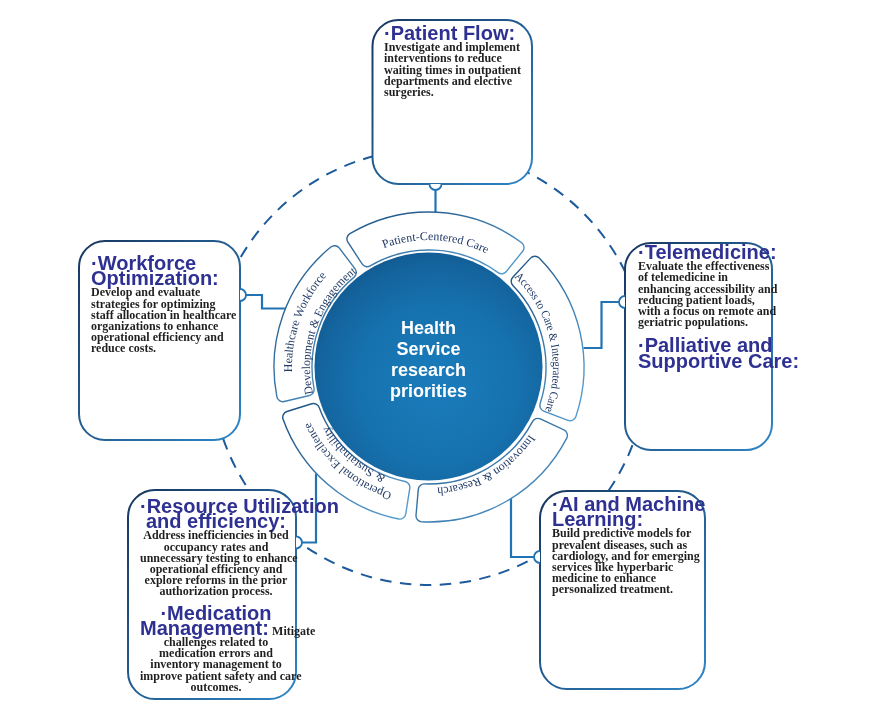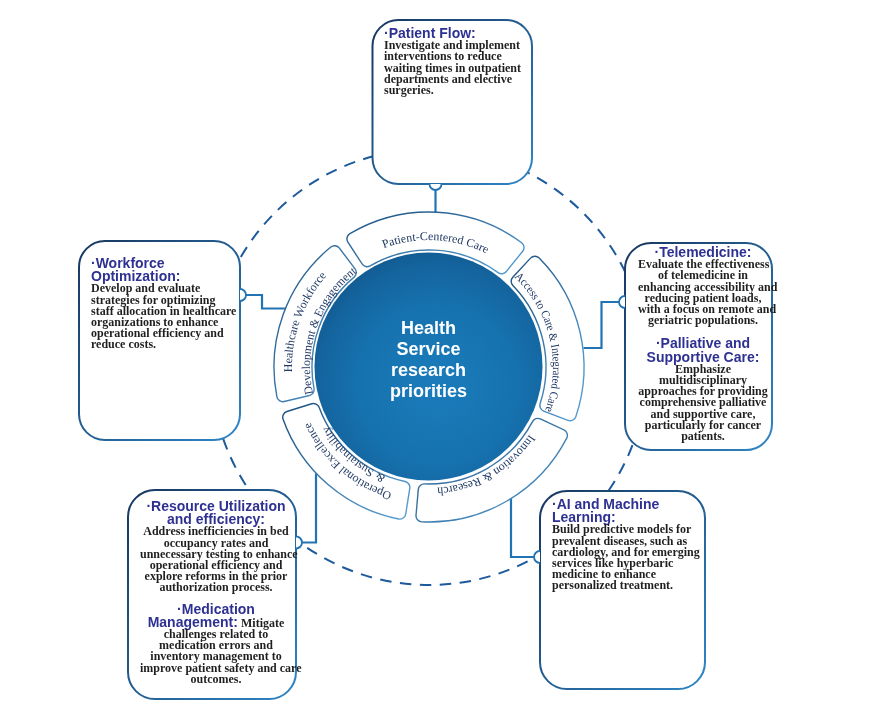--- a/index.html
+++ b/index.html
@@ -1,22 +1,22 @@
 <!DOCTYPE html>
 <html><head>
 <meta charset="utf-8">
 <style>
 html,body{margin:0;padding:0;background:#ffffff;}
 #stage{position:relative;width:882px;height:710px;overflow:hidden;font-family:"Liberation Sans",sans-serif;}
 svg{position:absolute;left:0;top:0;}
 .bt{position:absolute;z-index:5;line-height:11.2px;font-size:11.4px;white-space:nowrap;}
-.h{font-family:"Liberation Sans",sans-serif;font-weight:bold;color:#2e3192;font-size:14px;line-height:12.4px;letter-spacing:0px;}
+.h{font-family:"Liberation Sans",sans-serif;font-weight:bold;color:#2e3192;font-size:20px;line-height:12.4px;letter-spacing:0px;}
 .b{font-family:"Liberation Serif",serif;font-weight:bold;color:#1f1f1f;font-size:12px;line-height:11.2px;}
 .p{margin:0 0 8px 0;}
-#bx1 .p{margin-bottom:11px;}#bx2 .p{margin-bottom:12px;}#bx3 .p{margin-bottom:11px;text-align:center;}#bx4 .p{margin-bottom:9px;text-align:center;}#bx5 .p{margin-bottom:6px;}
+#bx1 .p{margin-bottom:11px;}#bx2 .p{margin-bottom:12px;}#bx3 .p{margin-bottom:11px;}#bx4 .p{margin-bottom:9px;text-align:center;}#bx5 .p{margin-bottom:6px;}
 </style>
 </head>
 <body>
 <div id="stage">
 <svg width="882" height="710" viewBox="0 0 882 710">
 <defs>
 <radialGradient id="cg" cx="54%" cy="58%" r="62%">
   <stop offset="0%" stop-color="#1b7cbc"></stop>
   <stop offset="55%" stop-color="#1672ae"></stop>
   <stop offset="85%" stop-color="#14649e"></stop>
@@ -99,21 +99,21 @@
 
 <div class="bt" style="left:91px;top:257px;width:145px;" id="bx2">
 <div class="p"><span class="h">·Workforce<br>Optimization:</span><br>
 <span class="b">Develop and evaluate<br>strategies for optimizing<br>staff allocation in healthcare<br>organizations to enhance<br>operational efficiency and<br>reduce costs.</span></div>
 </div>
 
 <div class="bt" style="left:638px;top:246px;width:130px;" id="bx3">
 <div class="p"><span class="h">·Telemedicine:</span><br>
 <span class="b">Evaluate the effectiveness<br>of telemedicine in<br>enhancing accessibility and<br>reducing patient loads,<br>with a focus on remote and<br>geriatric populations.</span></div>
 <div class="p"><span class="h">·Palliative and<br>Supportive Care:</span><br>
-<span class="b">Emphasize<br>multidisciplinary<br>approaches for providing<br>comprehensive palliative<br>and supportive care,<br>particularly for cancer<br>patients.</span></div>
+</div>
 </div>
 
 <div class="bt" style="left:140px;top:500px;width:152px;" id="bx4">
 <div class="p"><span class="h">·Resource Utilization<br>and efficiency:</span><br>
 <span class="b">Address inefficiencies in bed<br>occupancy rates and<br>unnecessary testing to enhance<br>operational efficiency and<br>explore reforms in the prior<br>authorization process.</span></div>
 <div class="p"><span class="h">·Medication<br>Management:</span> <span class="b">Mitigate<br>challenges related to<br>medication errors and<br>inventory management to<br>improve patient safety and care<br>outcomes.</span></div>
 </div>
 
 <div class="bt" style="left:552px;top:498px;width:148px;" id="bx5">
 <div class="p"><span class="h">·AI and Machine<br>Learning:</span><br>

